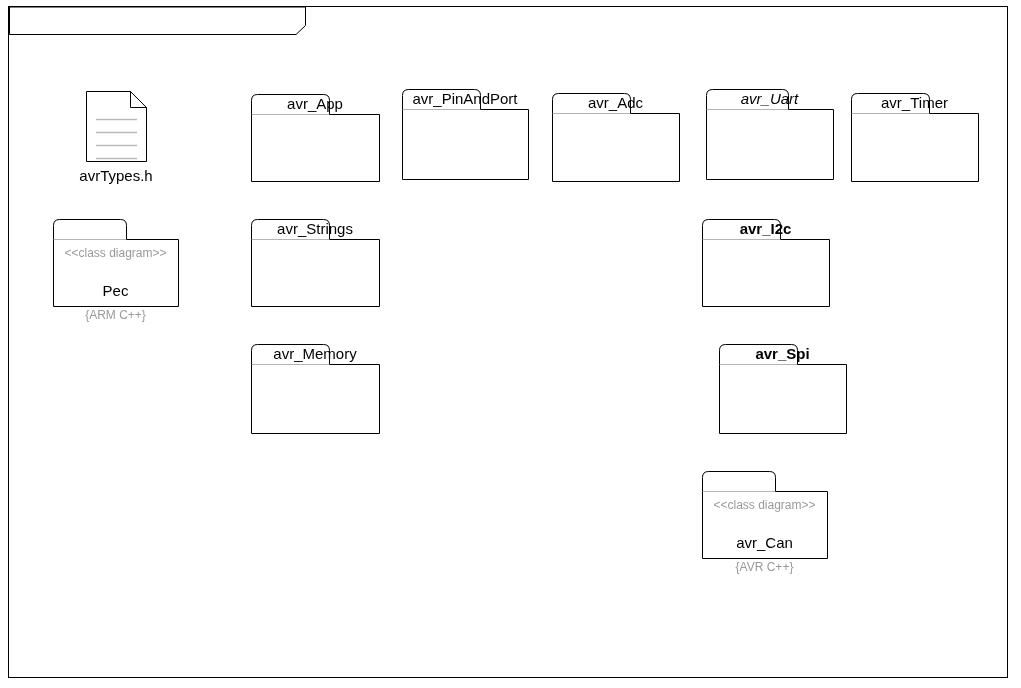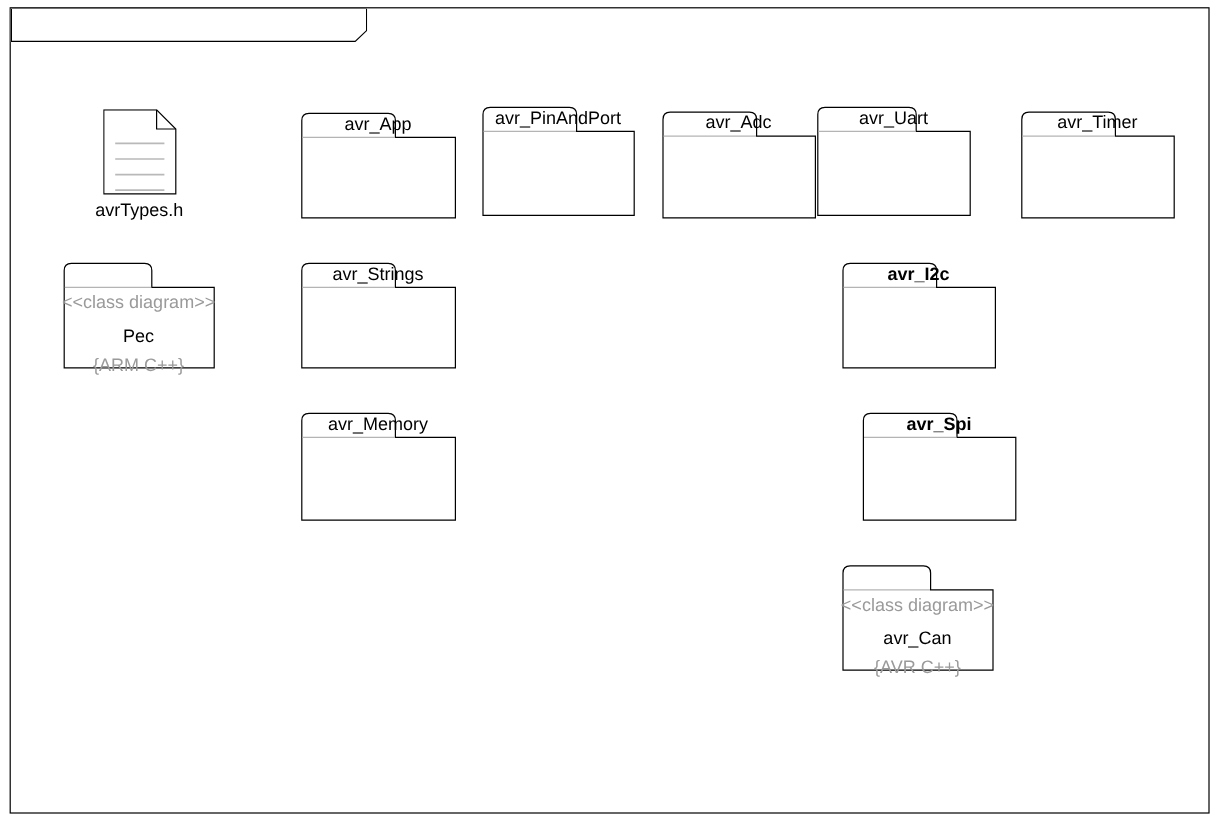--- a/index.html
+++ b/index.html
@@ -78,33 +78,33 @@
   }
   .pkg .pkg-name {
     font-size: 15px;
     color: #000000;
     text-align: center;
     white-space: nowrap;
     line-height: 19px;
   }
   .pkg .pkg-stereotype,
   .pkg .pkg-tagged {
-    font-size: 15px;
+    font-size: 12px;
     color: #9a9a9a;
     text-align: center;
     white-space: nowrap;
     line-height: 12px;
   }
   .pkg.has-meta .pkg-text {
     justify-content: flex-start;
     padding-top: 28px;
     box-sizing: border-box;
   }
   .pkg.has-meta .pkg-name {
-    margin-top: 12px;
+    margin-top: 22px;
     margin-bottom: 9px;
   }
 
   
   #file-node {
     position: absolute;
     padding-left: 12px;
   }
   #file-node svg {
     position: absolute;
@@ -165,21 +165,21 @@
       </div>
       <div class="pkg" style="left: 543px; top: 86px; width: 127px; height: 88px;">
         <svg width="129" height="90" viewBox="0 0 129 90">
           <path d="M 0.5 20.5 L 0.5 6.5 Q 0.5 0.5 6.5 0.5 L 72.5 0.5 Q 78.5 0.5 78.5 6.5 L 78.5 20.5 L 127.5 20.5 L 127.5 88.5 L 0.5 88.5 Z" fill="#ffffff" stroke="#000000" stroke-width="1"></path>
           <line x1="1" x2="78" y1="20.5" y2="20.5" stroke="#b4b4b4" stroke-width="1"></line>
         </svg>
         <div class="pkg-text">
           <div class="pkg-name">avr_Adc</div>
         </div>
       </div>
-      <div class="pkg" style="left: 672px; top: 82px; width: 127px; height: 90px;">
+      <div class="pkg" style="left: 697px; top: 82px; width: 127px; height: 90px; font-style: italic;">
         <svg width="129" height="92" viewBox="0 0 129 92">
           <path d="M 0.5 20.5 L 0.5 6.5 Q 0.5 0.5 6.5 0.5 L 76.5 0.5 Q 82.5 0.5 82.5 6.5 L 82.5 20.5 L 127.5 20.5 L 127.5 90.5 L 0.5 90.5 Z" fill="#ffffff" stroke="#000000" stroke-width="1"></path>
           <line x1="1" x2="82" y1="20.5" y2="20.5" stroke="#b4b4b4" stroke-width="1"></line>
         </svg>
         <div class="pkg-text">
           <div class="pkg-name">avr_Uart</div>
         </div>
       </div>
       <div class="pkg" style="left: 842px; top: 86px; width: 127px; height: 88px;">
         <svg width="129" height="90" viewBox="0 0 129 90">

